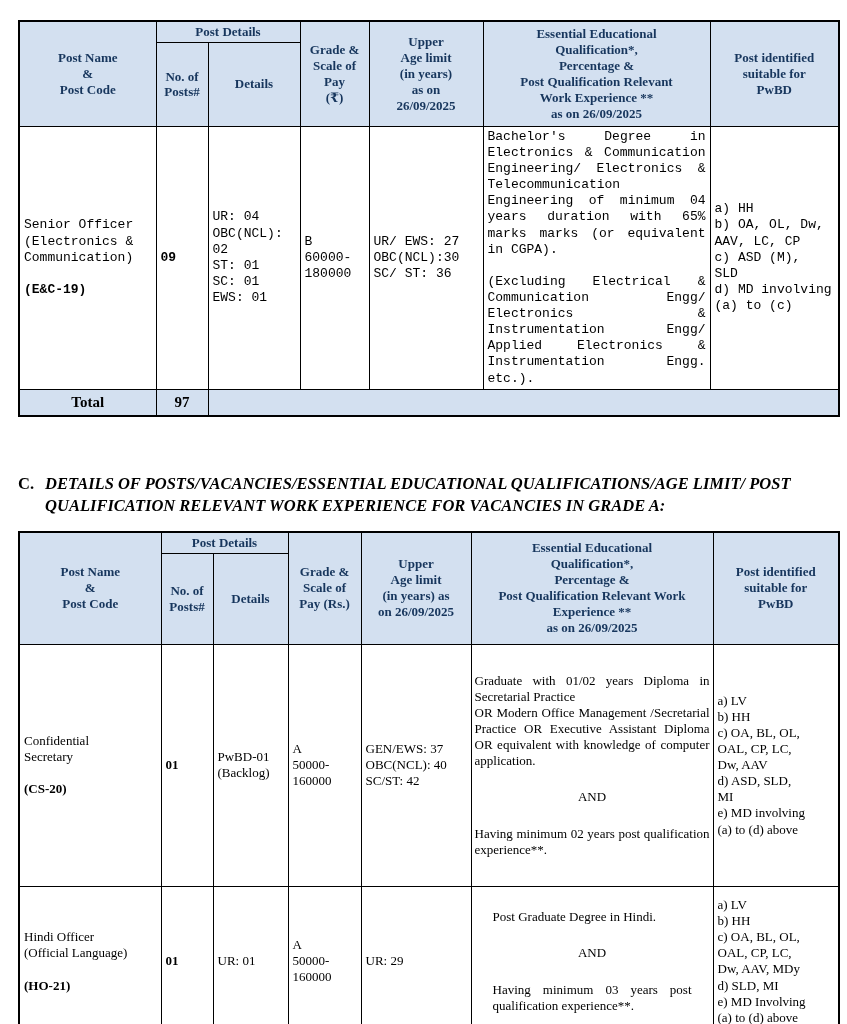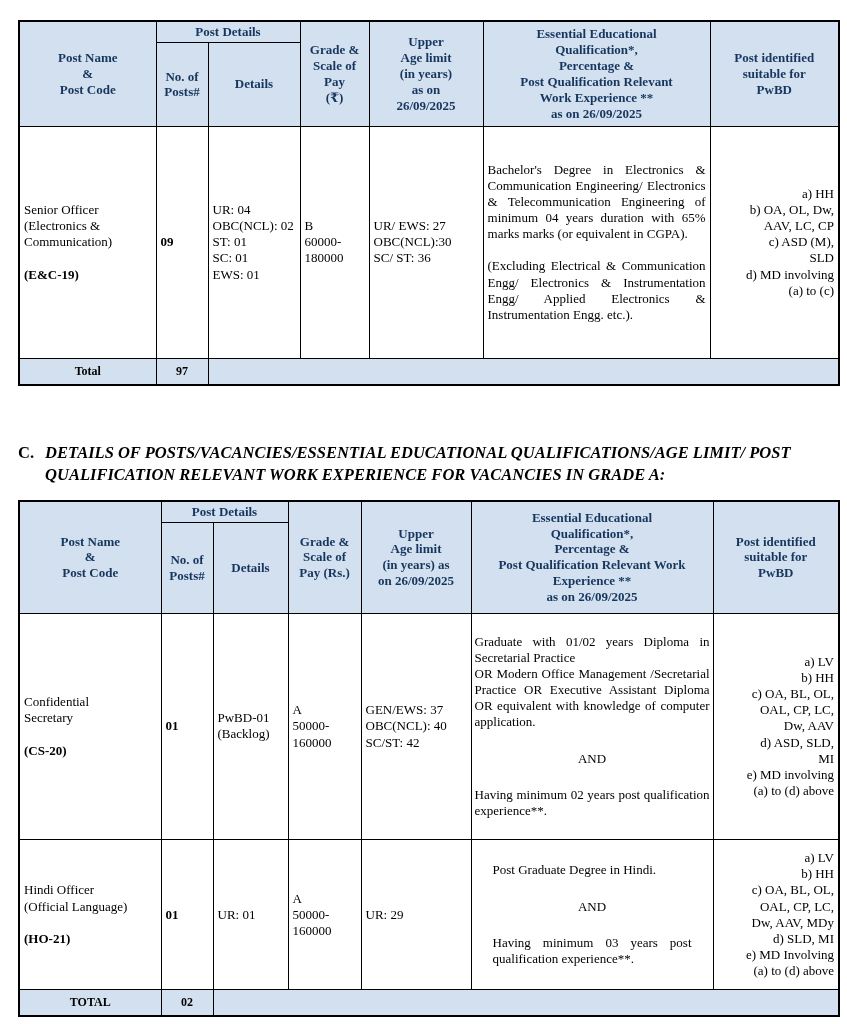--- a/index.html
+++ b/index.html
@@ -34,37 +34,37 @@
     text-align: center;
     padding: 2px 2px;
   }
   table.grid td {
     font-size: 13px;
     line-height: 1.24;
     padding: 2px 4px;
   }
   td.center { text-align: left; }
   td.just   { text-align: justify; vertical-align: top; padding: 2px 3px; }
-  td.left   { text-align: right; padding: 2px 3px; line-height: 1.28; }
+  td.left   { text-align: left; padding: 2px 3px; line-height: 1.28; }
   td.vtop   { vertical-align: top; }
   .bold     { font-weight: bold; }
   td.small  { font-size: 11.5px; line-height: 1.3; }
 
   tr.total-row td {
     background: #d3e0f0;
     font-weight: bold;
-    font-size: 12px;
+    font-size: 15px;
     text-align: center;
     padding: 3px 2px;
   }
 
   
   #t1 tr.hrow1 th { height: 21px; }
   #t1 tr.hrow2 th { height: 84px; }
-  #t1 tr.data-row td { height: 232px; }
+  #t1 tr.data-row td { height: 232px; font-family: Liberation Mono, monospace; }
   #t1 tr.total-row td { height: 27px; }
   #t2 tr.hrow1 th { height: 21px; }
   #t2 tr.hrow2 th { height: 91px; }
   #t2 tr.row-cs td { height: 210px; }
   #t2 tr.row-ho td { height: 150px; }
   #t2 tr.total-row td { height: 26px; }
 
   .qual-and { font-weight: normal; text-align: center; margin: 4px 0; }
   .qual-p   { text-align: justify; white-space: pre-line; }
 
@@ -219,21 +219,21 @@
         </td>
         <td class="center bold">01</td>
         <td class="center">PwBD-01
 (Backlog)</td>
         <td class="center">A
 50000-
 160000</td>
         <td class="center">GEN/EWS: 37
 OBC(NCL): 40
 SC/ST: 42</td>
-        <td class="vtop" style="padding:4px 3px;">
+        <td class="vtop" style="padding:12px 3px;">
           <div class="qual-p">Graduate with 01/02 years Diploma in Secretarial Practice
 OR Modern Office Management /Secretarial Practice OR Executive Assistant Diploma OR equivalent with knowledge of computer application.</div>
           <div class="qual-and">AND</div>
           <div class="qual-p">Having minimum 02 years post qualification experience**.</div>
         </td>
         <td class="left">a) LV
 b) HH
 c) OA, BL, OL,
 OAL, CP, LC,
 Dw, AAV

